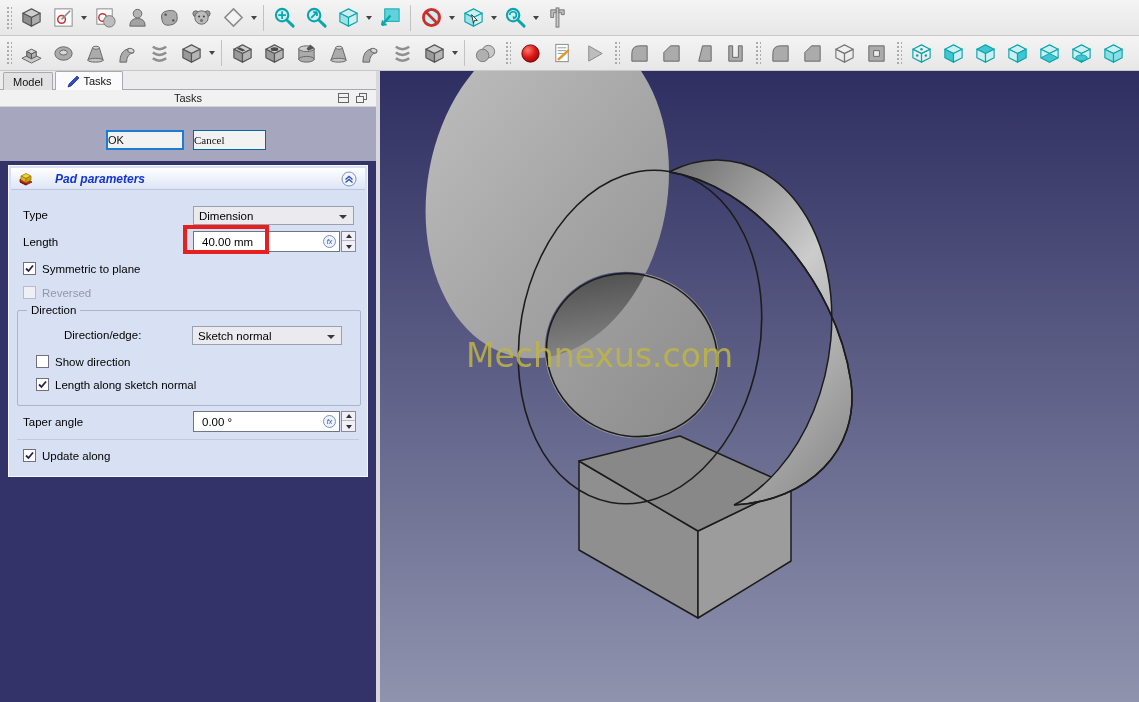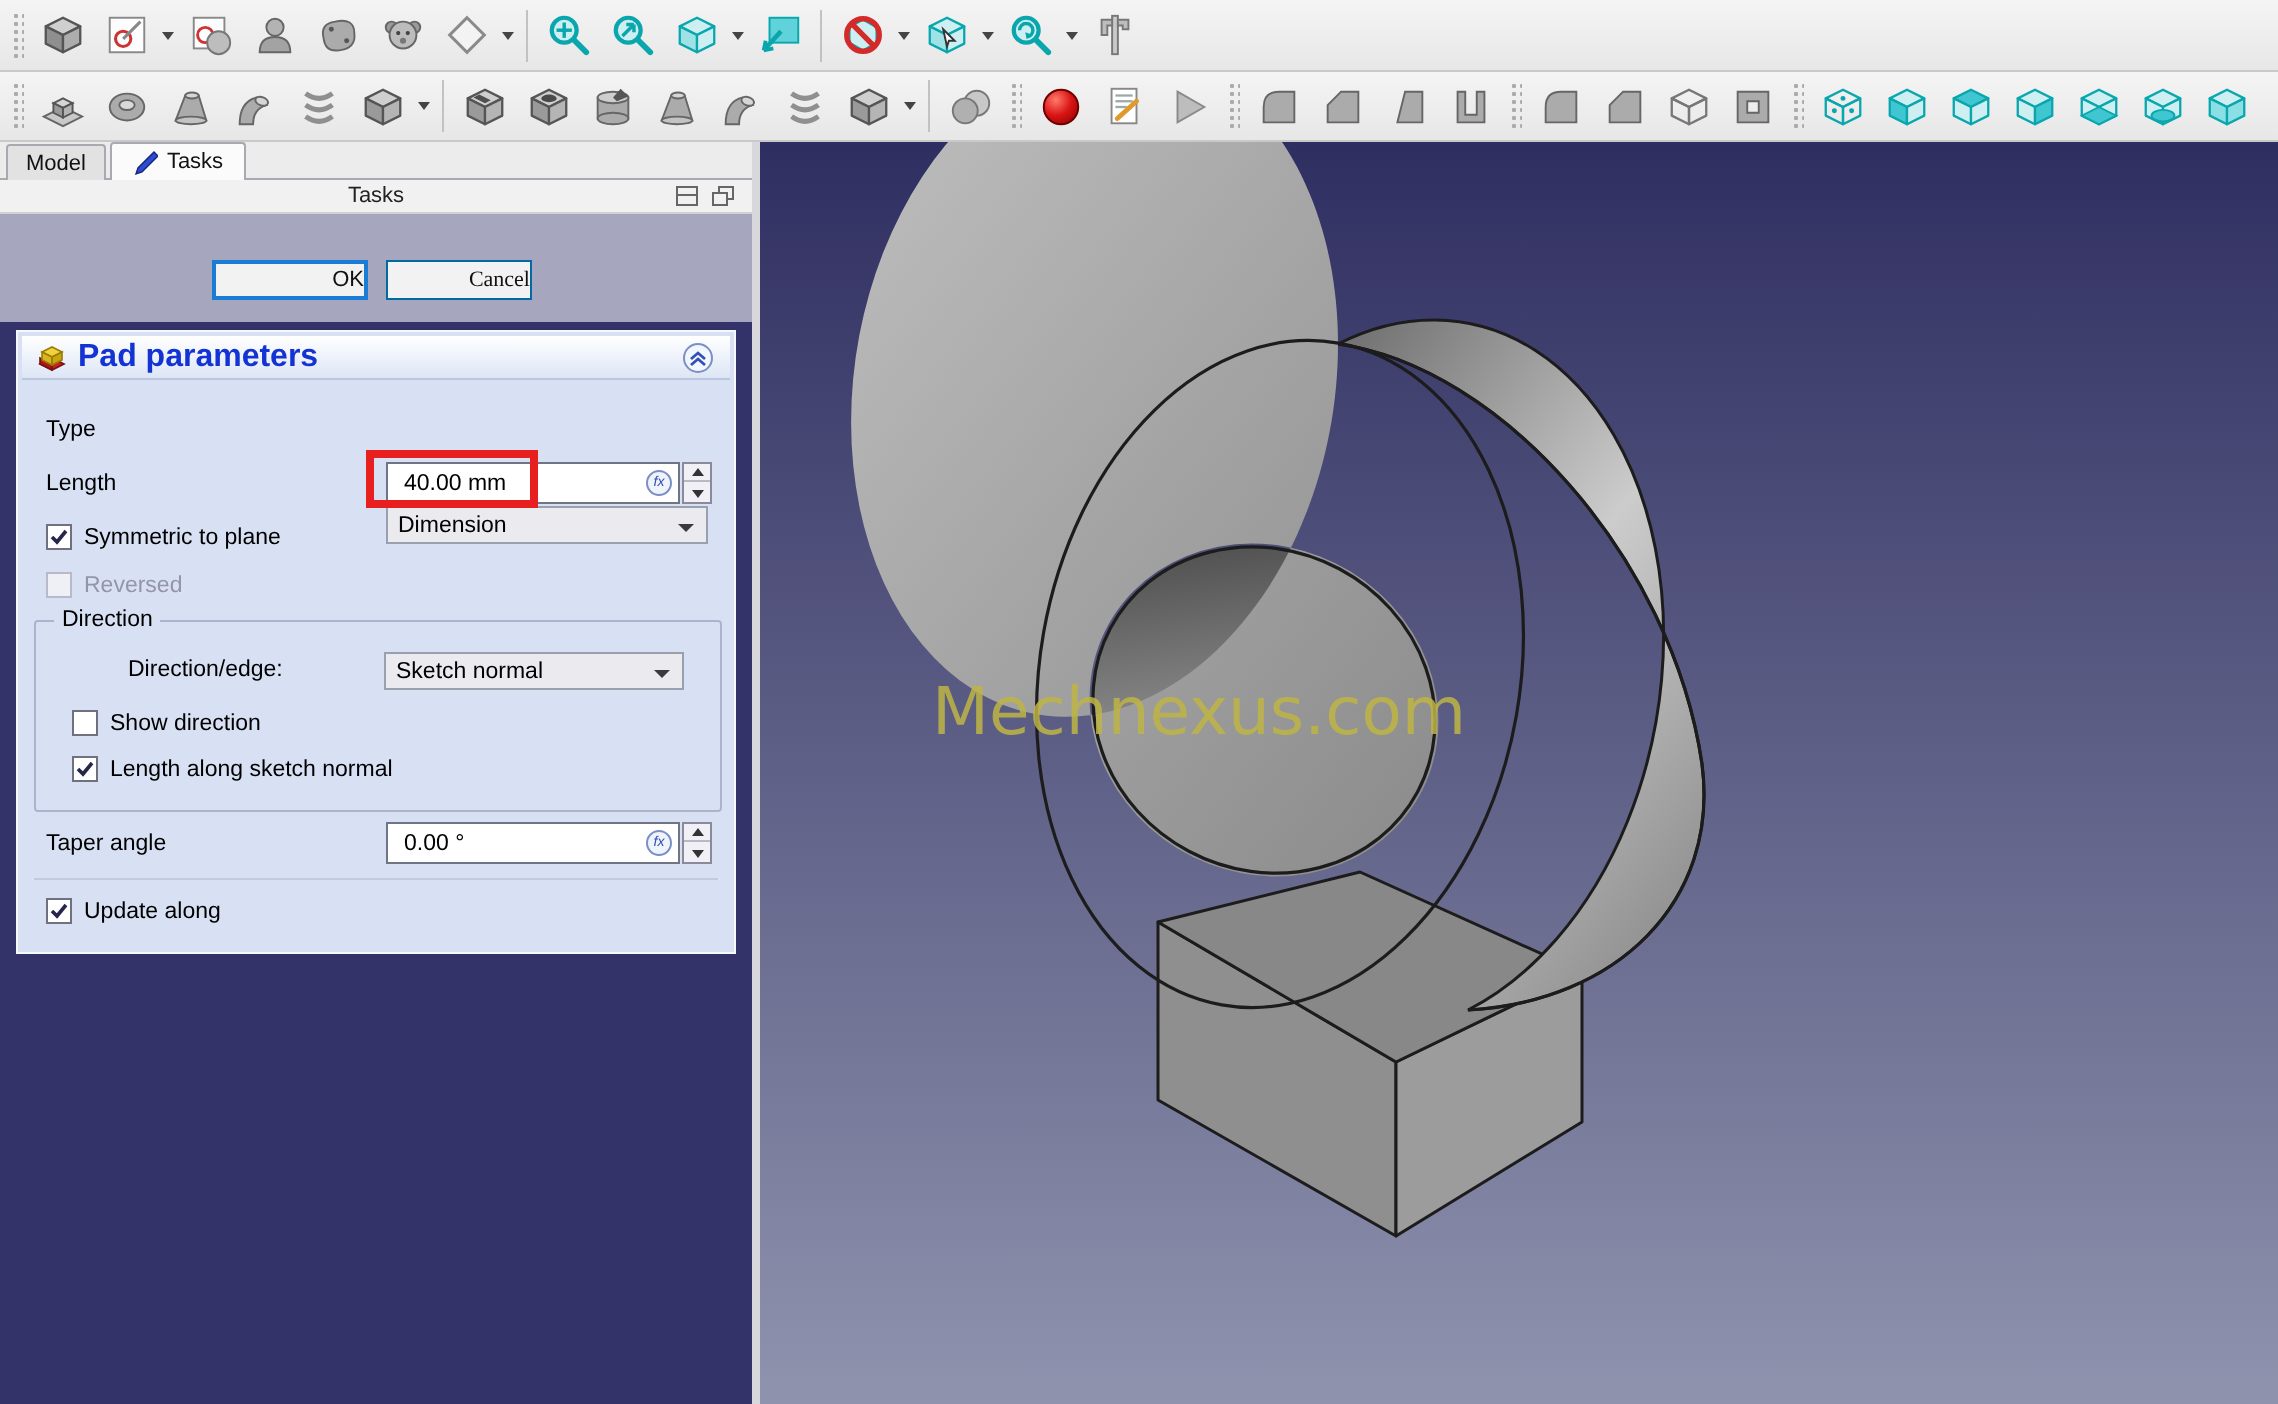--- a/index.html
+++ b/index.html
@@ -28,31 +28,31 @@
   #tab-model { left:3px; width:50px; }
   #tab-tasks { left:55px; width:68px; background:#fbfbfb; height:19px; top:0; z-index:2; }
   #panel-titlebar { position:absolute; top:19px; left:0; right:0; height:17px; background:#f1f1f1;
                     border-bottom:1px solid #d2d2d2; font-size:11px; color:#222; }
   #panel-title { position:absolute; left:0; right:0; top:2px; text-align:center; }
   .win-btn { position:absolute; top:2px; width:13px; height:12px; display:flex; align-items:center; justify-content:center; }
   #panel-btn-split { right:26px; } #panel-btn-float { right:8px; }
 
   #btn-strip { position:absolute; top:36px; left:0; width:376px; height:54px; background:#a6a6bf; }
   .dlg-btn { position:absolute; top:23px; height:20px; font-size:11px; color:#111; background:#f2f2f2;
-             display:flex; align-items:center; justify-content:flex-end; }
+             display:flex; align-items:center; justify-content:flex-start; }
   #ok-btn { left:106px; width:78px; border:2px solid #1a7cd4; }
   #cancel-btn { left:193px; width:73px; border:1px solid #0369a1;font-family:Liberation Serif, serif; }
 
   
   #pad-dialog { position:absolute; top:94px; left:8px; width:360px; height:312px; background:#d8e1f3;
                 border:1px solid #f6f8fc; font-size:11.5px; color:#000; }
   #pad-header { position:absolute; top:2px; left:2px; right:2px; height:22px;
                 background:linear-gradient(#ffffff,#dde5f6); border-bottom:1px solid #bcc6de;
                 display:flex; align-items:center; }
-  #pad-header .ttl { color:#1334d2; font-weight:bold; font-size:16px; margin-left:6px; }
+  #pad-header .ttl { color:#1334d2; font-weight:bold; font-size:12px; margin-left:22px;font-style:italic; }
   #pad-collapse { position:absolute; right:8px; top:3px; width:16px; height:16px; }
 
   .fld-label { position:absolute; left:14px; }
   .combo { position:absolute; height:19px; background:#eaeaef; border:1px solid #9aa0ae; display:flex;
            align-items:center; padding-left:5px; font-size:11.5px; }
   .combo .chev { position:absolute; right:6px; top:8px; width:0; height:0; border-left:4px solid transparent;
                  border-right:4px solid transparent; border-top:4px solid #3a3a3a; }
   .input { position:absolute; height:21px; background:#ffffff; border:1px solid #6f7585; display:flex;
            align-items:center; padding-left:8px; font-size:11.5px; }
   .fx { position:absolute; width:13px; height:13px; border:1px solid #7b8fc7; border-radius:50%;
@@ -648,21 +648,21 @@
         <span id="pad-collapse">
           <svg width="16" height="16" viewBox="0 0 16 16">
             <circle cx="8" cy="8" r="7" fill="#f2f6fd" stroke="#7b8fc7"></circle>
             <path d="M4.5,8.5 L8,5.5 L11.5,8.5" fill="none" stroke="#3350b8" stroke-width="1.4"></path>
             <path d="M4.5,11.5 L8,8.5 L11.5,11.5" fill="none" stroke="#3350b8" stroke-width="1.4"></path>
           </svg>
         </span>
       </div>
 
       <span class="fld-label" style="top:43px">Type</span>
-      <div class="combo" style="left:184px; top:40px; width:161px;margin-top:47px;">
+      <div class="combo" style="left:184px; top:40px; width:161px;">
         <span>Dimension</span>
         <i class="chev"></i>
       </div>
 
       <span class="fld-label" style="top:70px">Length</span>
       <div class="input" style="left:184px; top:65px; width:147px;">
         <span>40.00 mm</span>
       </div>
       <span class="fx" style="left:314px; top:69px;">fx</span>
       <div class="spin" style="left:332px; top:65px;">

